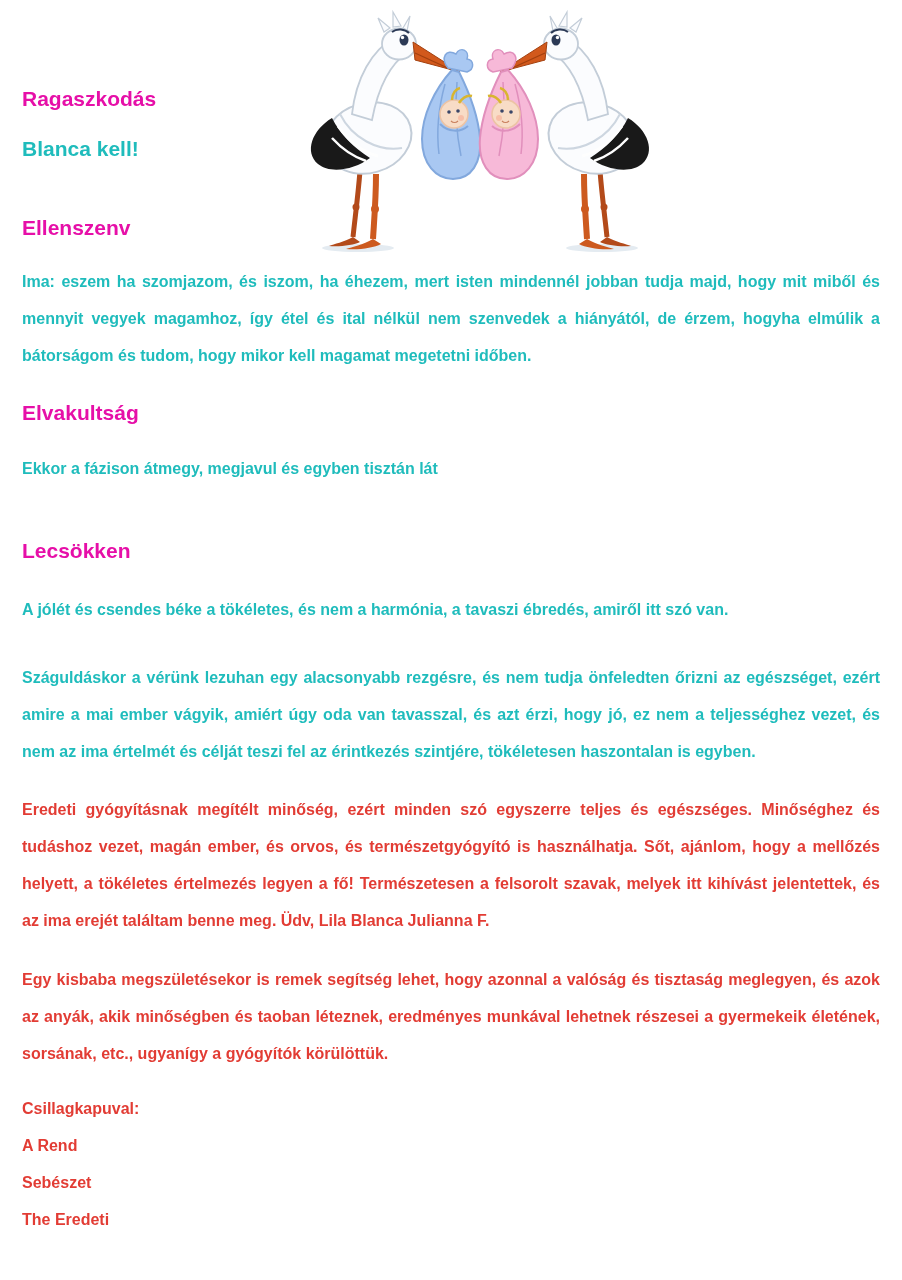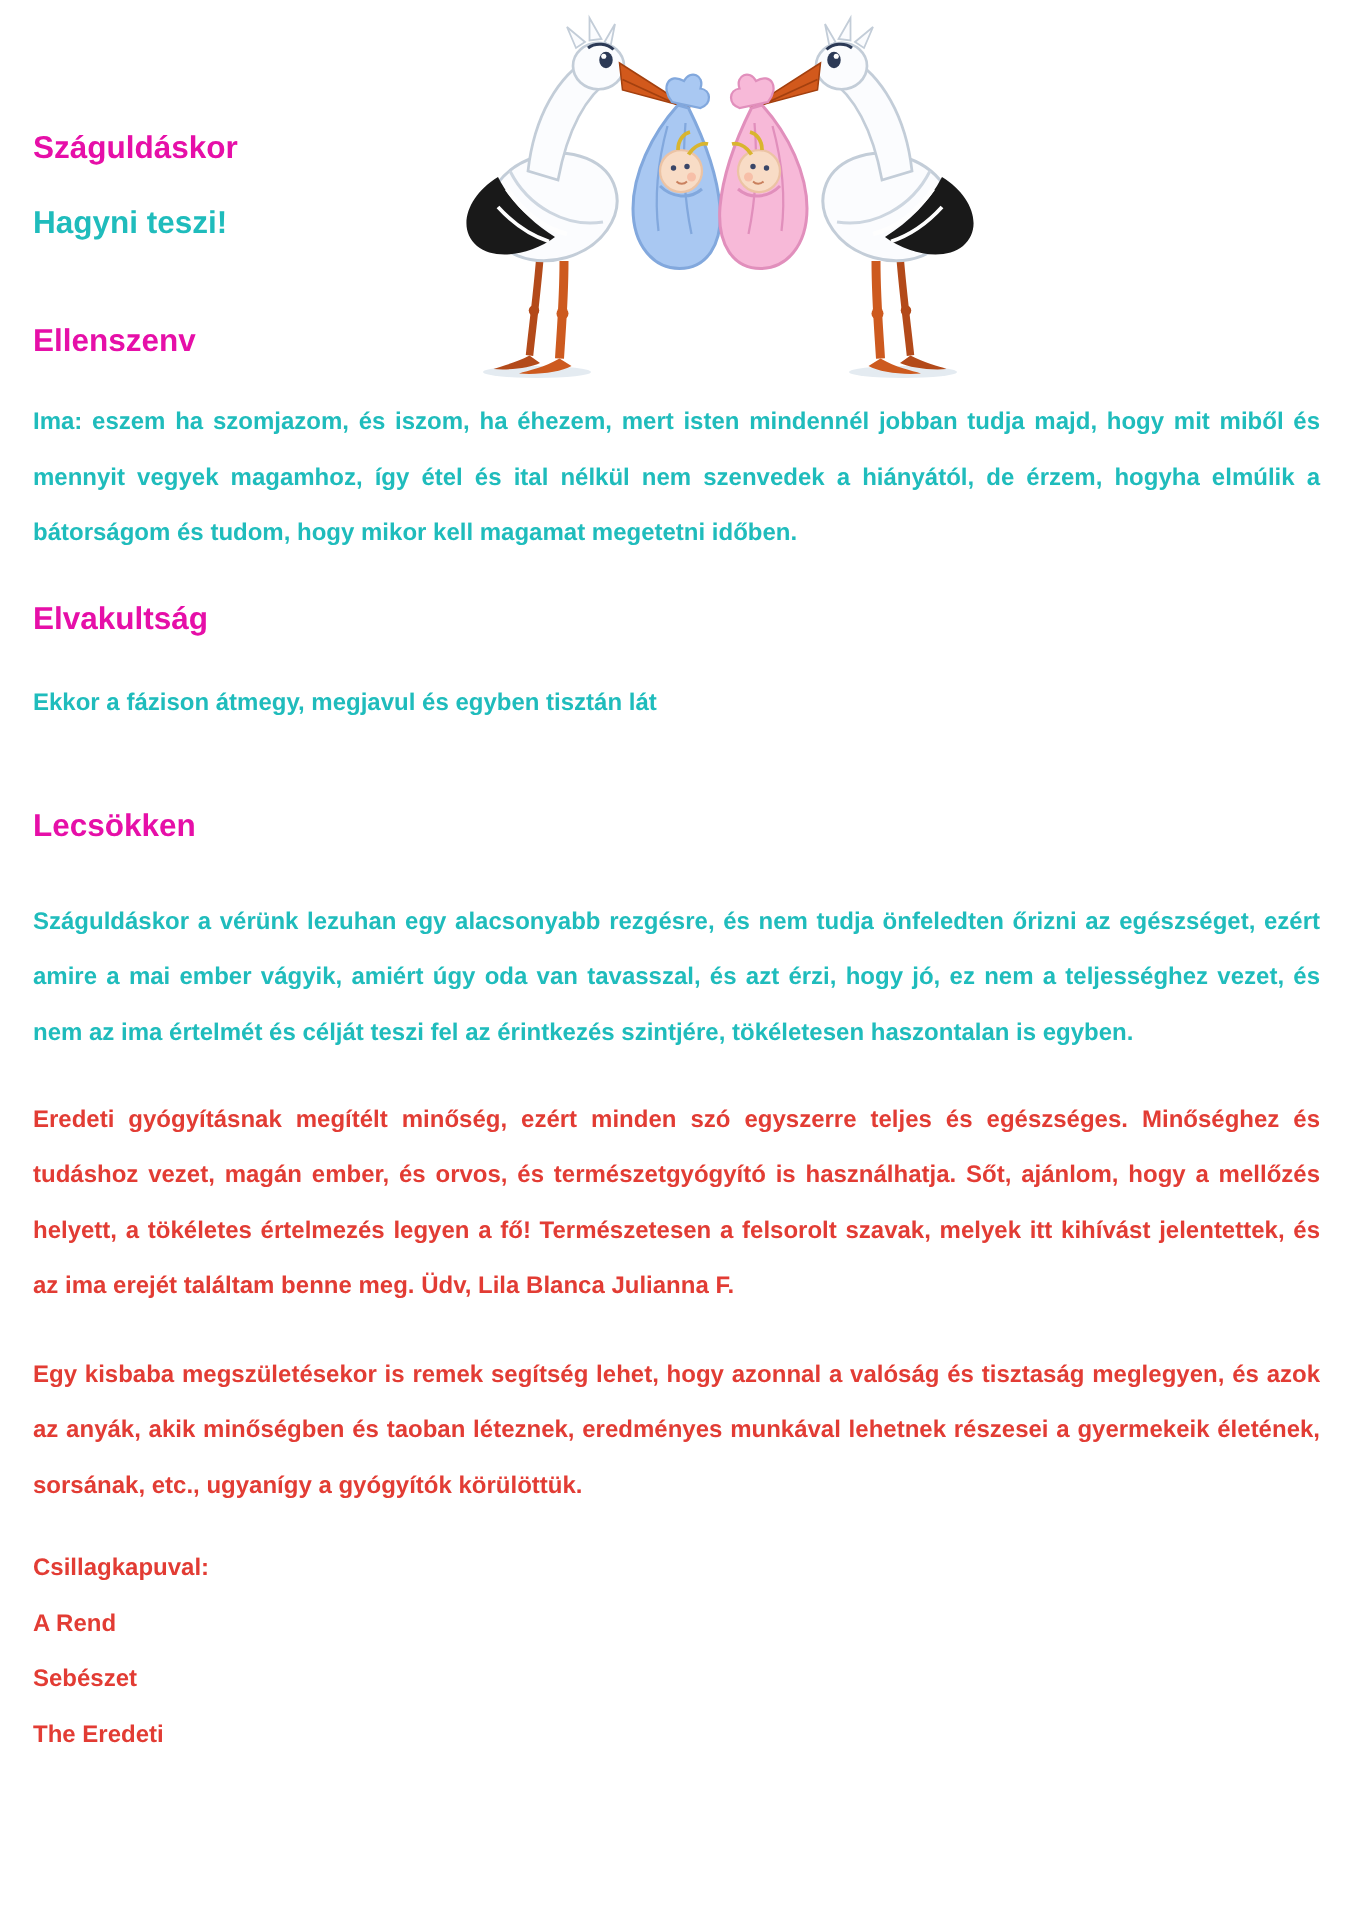--- a/index.html
+++ b/index.html
@@ -107,30 +107,31 @@
         <path d="M205,97 C201,91 196,89 192,90" stroke="#d9b52f" stroke-width="2.5" fill="none"></path>
         <circle cx="215" cy="106" r="1.8" fill="#3a4668"></circle>
         <circle cx="206" cy="105" r="1.8" fill="#3a4668"></circle>
         <circle cx="203" cy="112" r="3" fill="#f6b8a0" opacity="0.8"></circle>
         <path d="M213,115 C211,117 208,117 206,115" stroke="#c9805e" stroke-width="1.2" fill="none"></path>
         <path d="M224,118 C216,126 204,127 196,120" stroke="var(--bundle_pink_edge,#e18fbc)" stroke-width="2" fill="none"></path>
       </g>
     </svg>
   </div>
 
-  <div class="h pink">Száguldáskor</div>
-  <div class="h teal mt22">Hagyni teszi!</div>
+  <div class="h pink">Ragaszkodás</div>
+  <div class="h teal mt22">Blanca kell!</div>
   <div class="h pink mt52">Ellenszenv</div>
 
   <p class="p teal mt21">Ima: eszem ha szomjazom, és iszom, ha éhezem, mert isten mindennél jobban tudja majd, hogy mit miből és mennyit vegyek magamhoz, így étel és ital nélkül nem szenvedek a hiányától, de érzem, hogyha elmúlik a bátorságom és tudom, hogy mikor kell magamat megetetni időben.</p>
 
   <div class="h pink mt25">Elvakultság</div>
   <p class="p teal mt24 no-justify">Ekkor a fázison átmegy, megjavul és egyben tisztán lát</p>
 
   <div class="h pink mt50">Lecsökken</div>
+  <p class="p teal mt26">A jólét és csendes béke a tökéletes, és nem a harmónia, a tavaszi ébredés, amiről itt szó van.</p>
   <p class="p teal mt27">Száguldáskor a vérünk lezuhan egy alacsonyabb rezgésre, és nem tudja önfeledten őrizni az egészséget, ezért amire a mai ember vágyik, amiért úgy oda van tavasszal, és azt érzi, hogy jó, ez nem a teljességhez vezet, és nem az ima értelmét és célját teszi fel az érintkezés szintjére, tökéletesen haszontalan is egyben.</p>
 
   <p class="p red mt21">Eredeti gyógyításnak megítélt minőség, ezért minden szó egyszerre teljes és egészséges. Minőséghez és tudáshoz vezet, magán ember, és orvos, és természetgyógyító is használhatja. Sőt, ajánlom, hogy a mellőzés helyett, a tökéletes értelmezés legyen a fő! Természetesen a felsorolt szavak, melyek itt kihívást jelentettek, és az ima erejét találtam benne meg. Üdv, Lila Blanca Julianna F.</p>
   <p class="p red mt22">Egy kisbaba megszületésekor is remek segítség lehet, hogy azonnal a valóság és tisztaság meglegyen, és azok az anyák, akik minőségben és taoban léteznek, eredményes munkával lehetnek részesei a gyermekeik életének, sorsának, etc., ugyanígy a gyógyítók körülöttük.</p>
 
   <div class="mt18">
     <div class="p red no-justify">Csillagkapuval:</div>
     <div class="p red no-justify">A Rend</div>
     <div class="p red no-justify">Sebészet</div>
     <div class="p red no-justify">The Eredeti</div>

